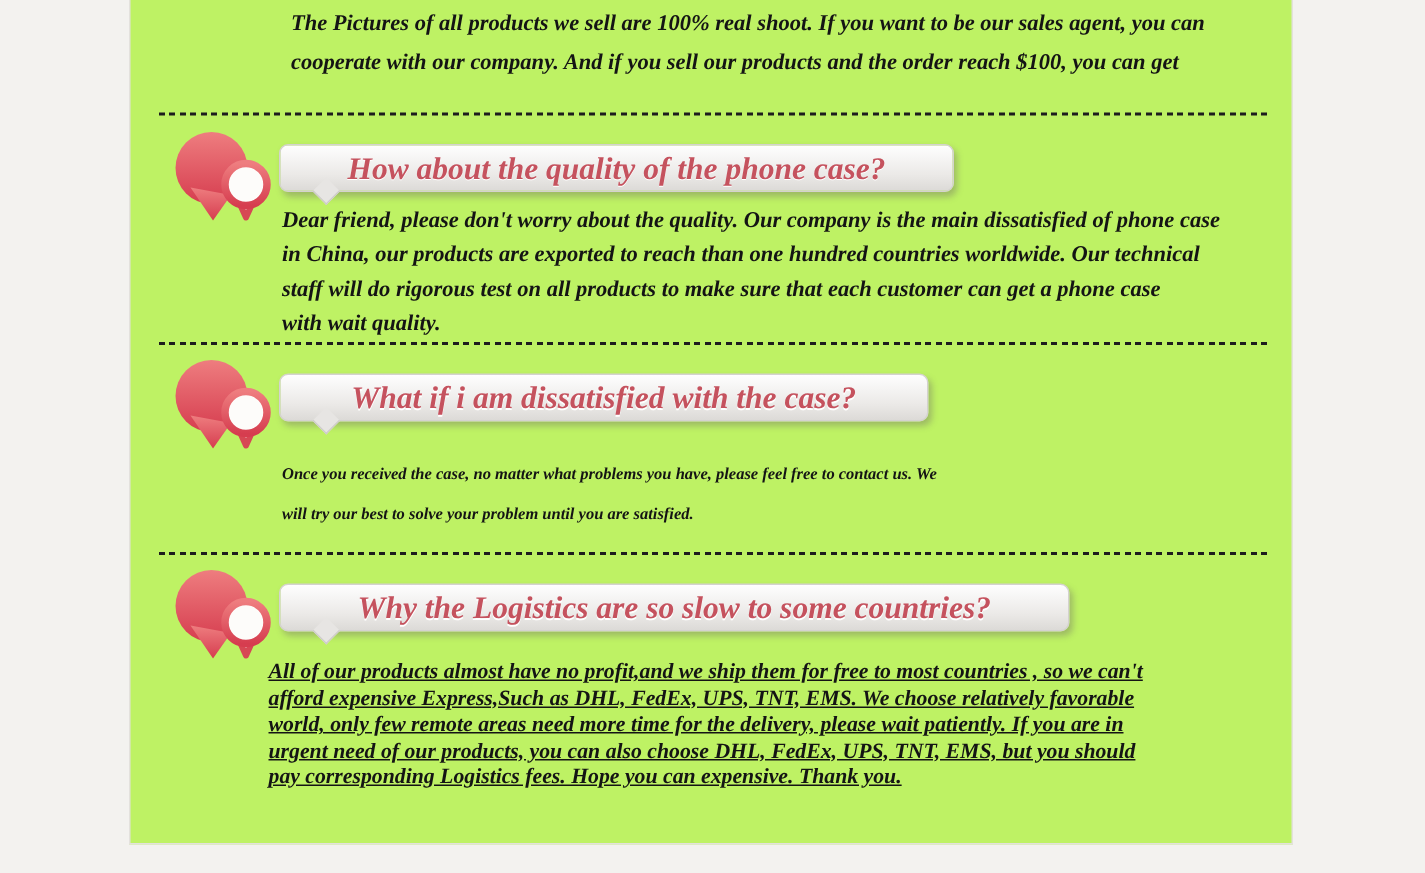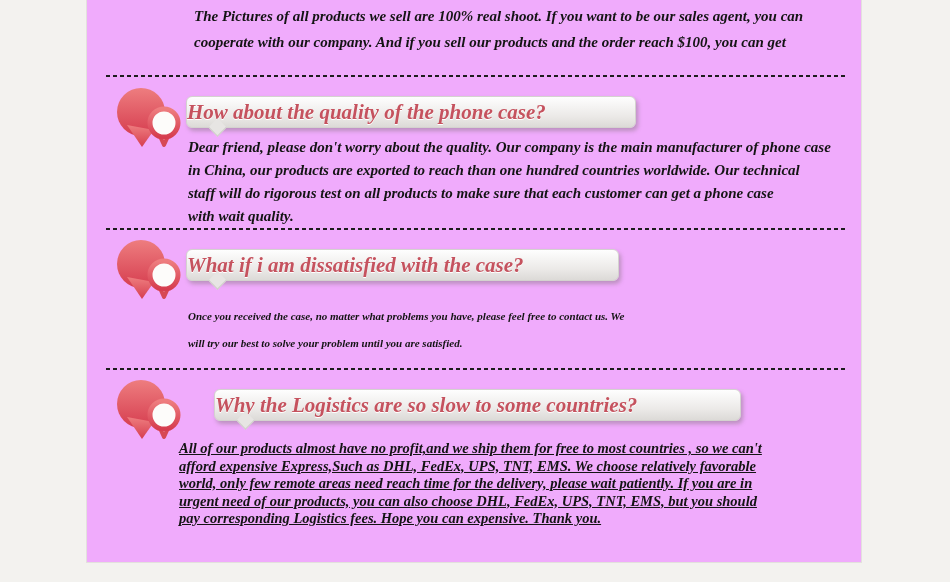--- a/index.html
+++ b/index.html
@@ -8,21 +8,21 @@
     font-family: "Liberation Serif", "DejaVu Serif", serif;
     background: #f3f2ef;
     position: relative;
     overflow: hidden;
   }
   .page { position: absolute; inset: 0; }
   .content-box {
     position: absolute;
     left: 86px; top: 0;
     width: 776px; height: 563px;
-    background: #f0abfc;
+    background: #bef264;
     border: 1px solid #e3e1dd;
     border-top: none;
     overflow: hidden;
   }
   .textblock { position: absolute; color: #141414; }
   .textblock .line {
     white-space: nowrap;
     font-weight: bold;
     font-style: italic;
   }
@@ -46,25 +46,25 @@
   .i1 { top: 87px; }
   .i2 { top: 239px; }
   .i3 { top: 379px; }
   .banner {
     position: absolute;
     left: 99px; height: 32px;
     border-radius: 6px;
     background: linear-gradient(#fefefe, #ebe9e7 65%, #dcdad7);
     border: 1px solid #d4d2cf;
     box-shadow: 2px 3px 4px rgba(110,105,100,0.40);
-    display: flex; align-items: center; 
+    display: flex; align-items: center; justify-content: center;
   }
   .b1 { top: 96px; width: 450px; }
   .b2 { top: 249px; width: 433px; }
-  .b3 { top: 389px; width: 527px; margin-left: 28px; }
+  .b3 { top: 389px; width: 527px; }
   .banner-title {
     font-weight: bold; font-style: italic;
     font-size: 21px; color: #c5525e;
     white-space: nowrap;
     text-shadow: 0 1px 0 #ffffff;
   }
   .banner-tail {
     position: absolute;
     left: 24px; bottom: -7px;
     width: 13px; height: 13px;
@@ -99,21 +99,21 @@
         <path d="M14 38 L29 60 L41 43 Z" fill="url(#gr1)"></path>
         <path d="M46 47 L51 58 L56 47" fill="#fdfcfa" stroke="#d74854" stroke-width="4" stroke-linejoin="round"></path>
         <circle cx="51" cy="36" r="14" fill="#fdfcfa" stroke="url(#gr1)" stroke-width="5"></circle>
       </svg>
     </span>
     <div class="banner b1">
       <span class="banner-tail"></span>
       <span class="banner-title">How about the quality of the phone case?</span>
     </div>
     <div class="textblock para1">
-        <div class="line">Dear friend, please don't worry about the quality. Our company is the main manufacturer of phone case</div>
+        <div class="line">Dear friend, please don't worry about the quality. Our company is the main dissatisfied of phone case</div>
         <div class="line">in China, our products are exported to reach than one hundred countries worldwide. Our technical</div>
         <div class="line">staff will do rigorous test on all products to make sure that each customer can get a phone case</div>
         <div class="line">with wait quality.</div>
       </div>
 
     <div class="divider d2"></div>
 
     <span class="bubble-icon i2">
       <svg width="72" height="62" viewBox="0 0 72 62" aria-hidden="true">
         <defs>
@@ -153,19 +153,19 @@
         <circle cx="51" cy="36" r="14" fill="#fdfcfa" stroke="url(#gr3)" stroke-width="5"></circle>
       </svg>
     </span>
     <div class="banner b3">
       <span class="banner-tail"></span>
       <span class="banner-title">Why the Logistics are so slow to some countries?</span>
     </div>
     <div class="textblock para3">
         <div class="line">All of our products almost have no profit,and we ship them for free to most countries , so we can't</div>
         <div class="line">afford expensive Express,Such as DHL, FedEx, UPS, TNT, EMS. We choose relatively favorable</div>
-        <div class="line">world, only few remote areas need reach time for the delivery, please wait patiently. If you are in</div>
+        <div class="line">world, only few remote areas need more time for the delivery, please wait patiently. If you are in</div>
         <div class="line">urgent need of our products, you can also choose DHL, FedEx, UPS, TNT, EMS, but you should</div>
         <div class="line">pay corresponding Logistics fees. Hope you can expensive. Thank you.</div>
       </div>
 
   </div>
 </div>
 
 </body></html>

